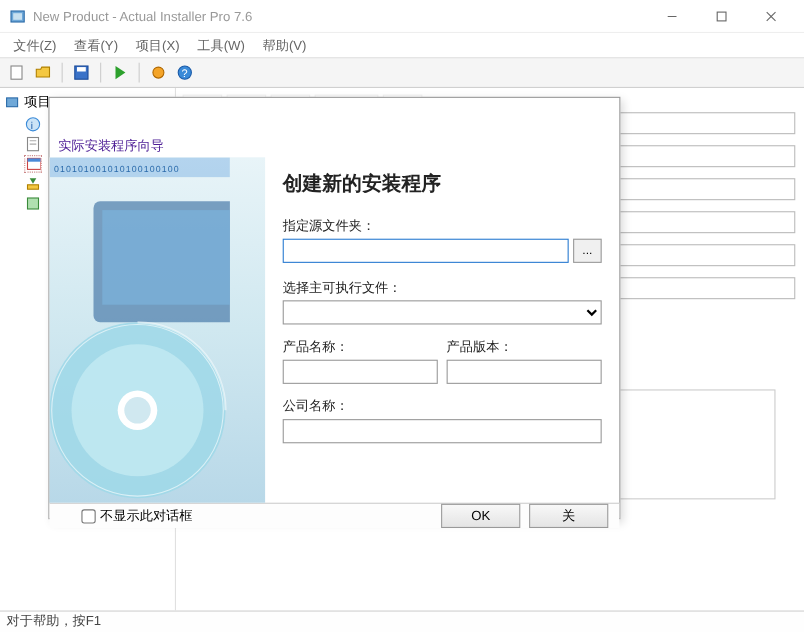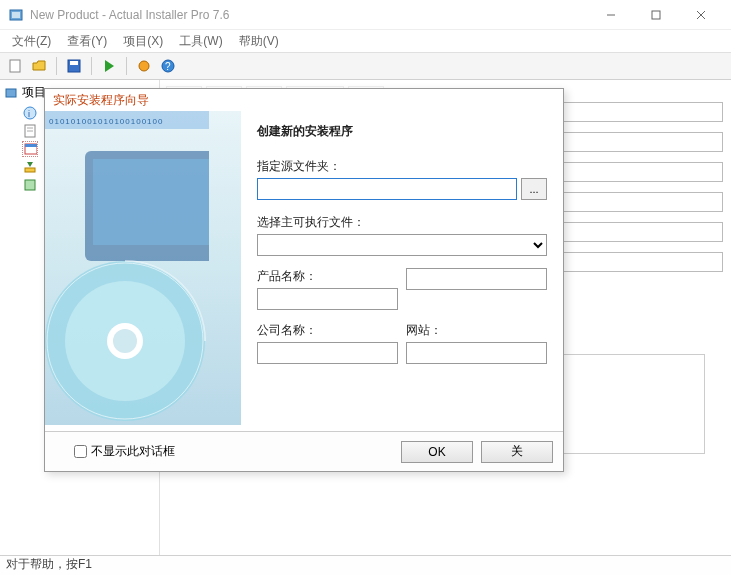--- a/index.html
+++ b/index.html
@@ -27,25 +27,25 @@
 .faint-tabs { display: flex; gap: 4px; color: #eee; font-size: 11px; padding: 2px; }
 .faint-tabs span { border: 1px solid #f0f0f0; padding: 1px 6px; }
 .side-boxes { position: absolute; right: 8px; top: 22px; display: flex; flex-direction: column; gap: 10px; }
 .side-boxes div { width: 220px; height: 20px; border: 1px solid #bbb; }
 .big-box { position: absolute; left: 165px; top: 354px; width: 540px; height: 100px; border: 1px solid #ccc; }
 
 .statusbar { height: 20px; border-top: 1px solid #d0d0d0; padding: 0 6px; font-size: 12px; color: #444; background:#fefefe;}
 
 
 .dialog { position: absolute; left: 44px; top: 88px; width: 520px; height: 384px; background: #fff; border: 1px solid #999; box-shadow: 3px 3px 8px rgba(0,0,0,0.15); display:flex; flex-direction:column; }
-.dialog-title { height: 22px; padding: 3px 8px; font-size: 12px; color: #c2410c; }
+.dialog-title { height: 22px; padding: 3px 8px; font-size: 12px; color: #4c1d95; margin-top: 32px; }
 .dialog-body { flex: 1; display: flex; }
 .dialog-image { width: 196px; height: 314px; position: relative; overflow: hidden; background: linear-gradient(180deg, #e8f4f8 0%, #d0e8f0 50%, #b8d8e8 100%); }
 .dialog-form { flex: 1; padding: 12px 16px; font-size: 12px; color: #222; }
-.dialog-form h3 { font-size: 12px; font-weight: bold; margin-bottom: 18px; }
+.dialog-form h3 { font-size: 18px; font-weight: bold; margin-bottom: 18px; }
 .dialog-form .row { margin-bottom: 3px; }
 .dialog-form label { display: block; margin-bottom: 3px; }
 .dialog-form input[type=text], .dialog-form select { width: 100%; height: 22px; border: 1px solid #999; padding: 0 4px; font-size: 12px; background:#fff; }
 .dialog-form .src-row { display: flex; gap: 4px; margin-bottom: 14px;}
 .dialog-form .src-row input { flex: 1; border: 1px solid #2a7bd1; }
 .dialog-form .browse-btn { width: 26px; height: 22px; border: 1px solid #999; background: #f0f0f0; font-size: 11px; }
 .dialog-form .two-col { display: flex; gap: 8px; margin-top: 12px;}
 .dialog-form .two-col > div { flex: 1; }
 .dialog-footer { height: 40px; border-top: 1px solid #ccc; display: flex; align-items: center; padding: 0 10px; background: #fdfdfd;}
 .dialog-footer .chk { display: flex; align-items: center; gap: 4px; flex: 1; padding-left: 19px; }
@@ -239,31 +239,28 @@
           <label>选择主可执行文件：</label>
         </div>
       <select></select>
 
       <div class="two-col">
         <div>
           <label>产品名称：</label>
           <input type="text" value="" style="">
         </div>
         <div>
+          <label>产品版本：</label>
           <input type="text" value="" style="">
         </div>
       </div>
 
       <div class="two-col">
         <div>
           <label>公司名称：</label>
-          <input type="text" value="" style="">
-        </div>
-        <div>
-          <label>网站：</label>
           <input type="text" value="" style="">
         </div>
       </div>
     </div>
   </div>
   <div class="dialog-footer">
     <label class="chk">
       <input type="checkbox" style="">
       <span>不显示此对话框</span>
     </label>

